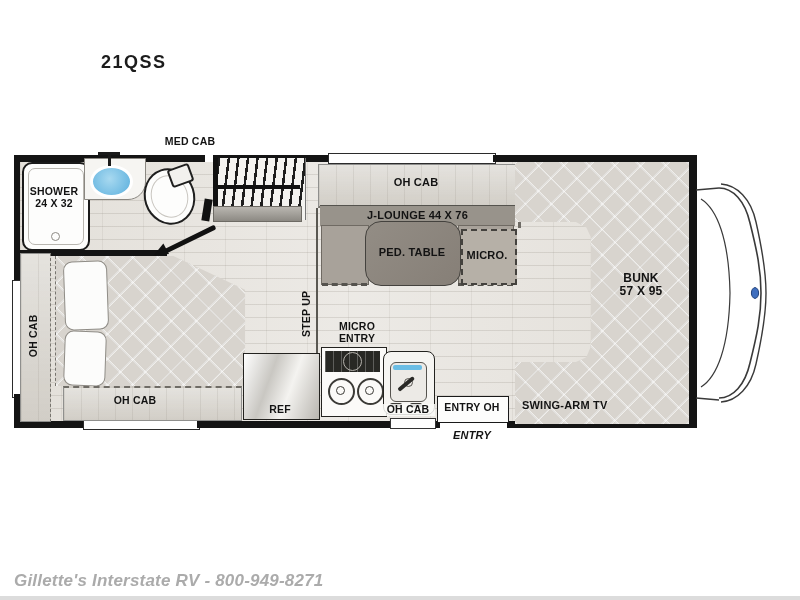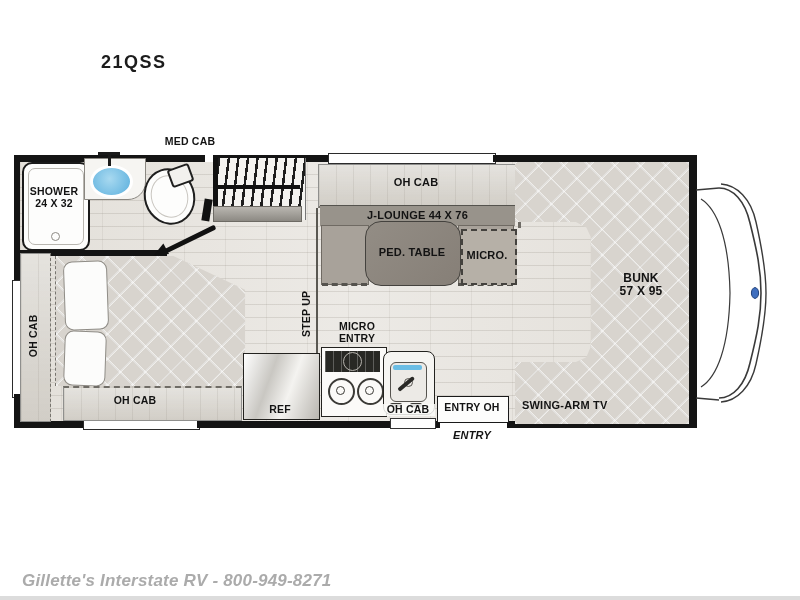--- a/index.html
+++ b/index.html
@@ -185,15 +185,15 @@
   <div class="abs quilt" style="left:515px;top:162px;width:174px;height:262px;
               clip-path:polygon(0 0, 100% 0, 100% 100%, 0 100%, 0 76.3%, 35% 76.3%, 41% 74.5%, 43.5% 70.5%, 43.5% 28.5%, 41% 25%, 35% 22.9%, 0 22.9%);"></div>
   <div class="lbl" style="left:597px;top:272px;width:88px;font-size:12px;">
     <span>BUNK</span><br>
     <span>57 X 95</span>
   </div>
   <div class="lbl" style="left:522px;top:399px;width:108px;font-size:11px;text-align:left;">
     <span>SWING-ARM TV</span>
   </div>
 
-  <div class="abs" style="left:22px;top:571px;font-size:17px;font-weight:bold;font-style:italic;color:#ababab;letter-spacing:.2px;">Gillette's Interstate RV - 800-949-8271</div>
+  <div class="abs" style="left:14px;top:571px;font-size:17px;font-weight:bold;font-style:italic;color:#ababab;letter-spacing:.2px;">Gillette's Interstate RV - 800-949-8271</div>
   <div class="abs" style="left:0;top:596px;width:800px;height:4px;background:#dcdcdc;"></div>
 </div>
 
 </body></html>

